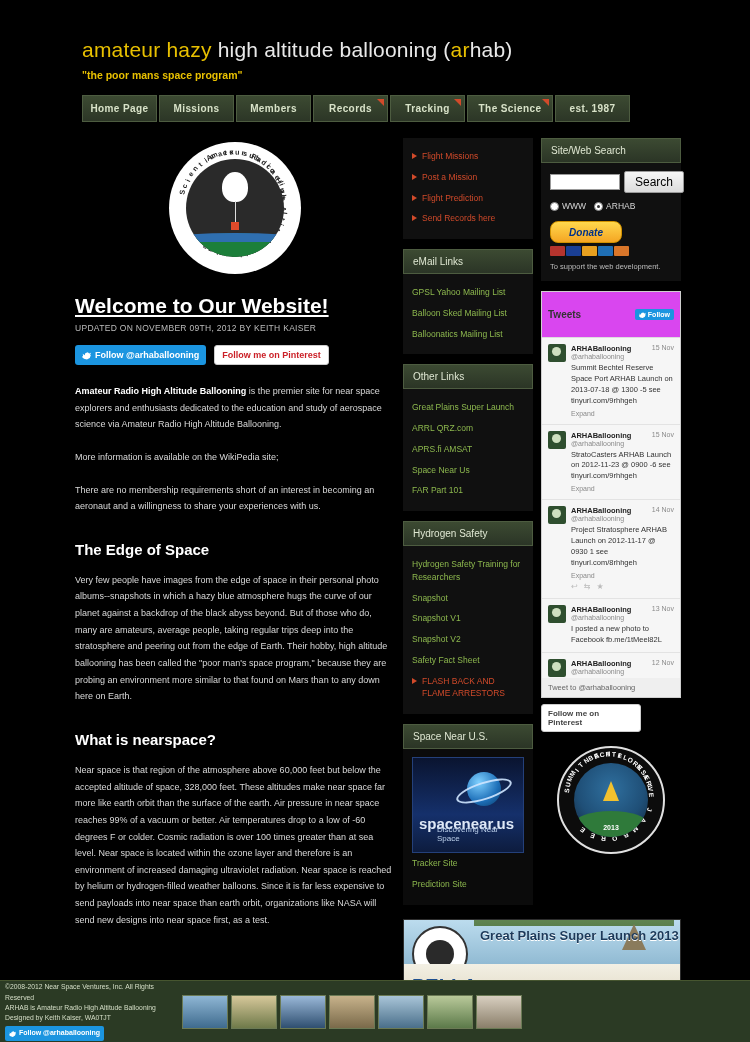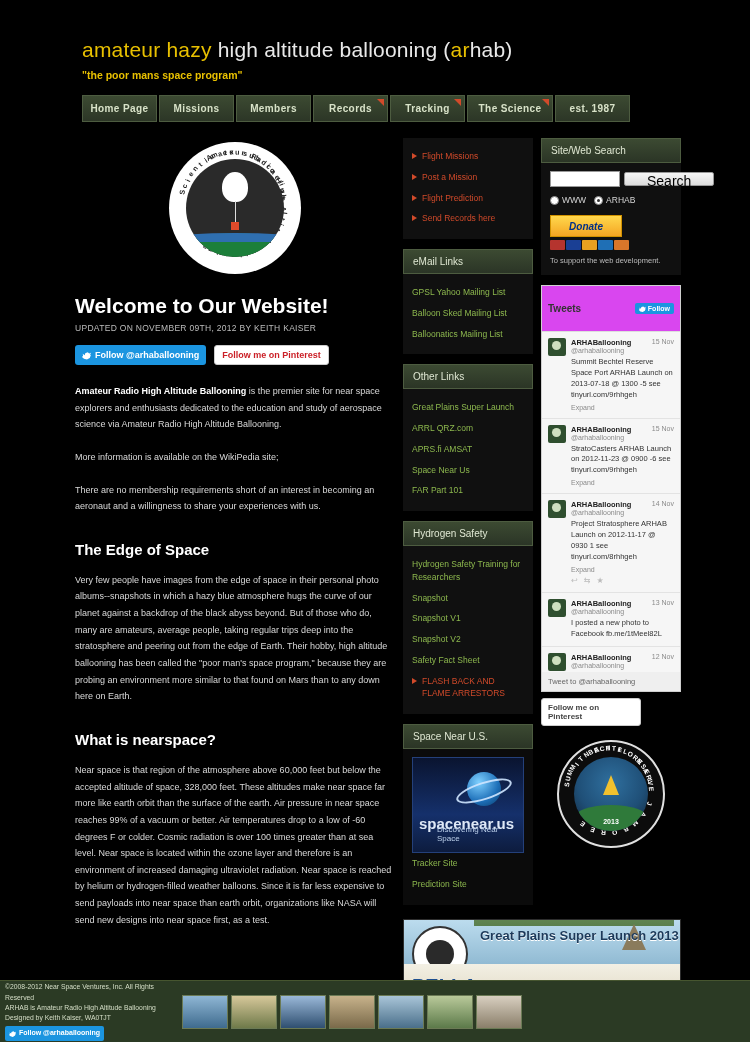--- a/index.html
+++ b/index.html
@@ -129,20 +129,21 @@
     transform-origin: 0 0;
     white-space: nowrap;
   }
 
   
   h1.welcome {
     color: #fff;
     font-size: 21px;
     font-weight: bold;
     margin: 0 0 5px 0;
+    text-decoration: underline;
   }
   .updated {
     color: #bdbdbd;
     font-size: 8.5px;
     letter-spacing: .3px;
     margin-bottom: 12px;
   }
   .social-row { display: flex; gap: 8px; margin-bottom: 18px; }
   .btn-twitter {
     background: #1b95e0; color: #fff;
@@ -210,40 +211,40 @@
   .link-green { color: #8db84e; }
 
   
   .search-row { display: flex; gap: 4px; align-items: center; margin-bottom: 8px; }
   .search-input {
     width: 70px; height: 16px;
     background: #fff; border: 1px solid #999;
     font-size: 9px; padding: 1px 3px;
   }
   .search-btn {
-    height: 14px; font-size: 14px;
+    height: 22px; font-size: 12px;
     background: linear-gradient(#f6f6f6,#dcdcdc);
     border: 1px solid #999; border-radius: 2px;
-    padding: 0 22px; cursor: pointer;
+    padding: 0 10px; cursor: pointer;
   }
   .radio-row { display: flex; gap: 8px; align-items: center; font-size: 8.5px; color: #d5d5d5; margin-bottom: 10px; }
   .radio-row label { display: flex; align-items: center; gap: 3px; cursor: pointer; }
   .radio {
     width: 9px; height: 9px; border-radius: 50%;
     background: #fff; border: 1px solid #888; display: inline-block;
     position: relative;
   }
   .radio.on:after {
     content: ""; position: absolute; left: 2px; top: 2px;
     width: 3px; height: 3px; border-radius: 50%; background: #333;
   }
   .donate {
     width: 72px; height: 22px;
     background: linear-gradient(#ffd84d,#f5a623);
-    border: 1px solid #d19200; border-radius: 0;
+    border: 1px solid #d19200; border-radius: 8px;
     color: #003087; font-size: 10px; font-weight: bold; font-style: italic;
     display: flex; align-items: center; justify-content: center;
     cursor: pointer;
   }
   .cards { display: flex; gap: 1px; margin-top: 3px; }
   .card { width: 15px; height: 10px; border-radius: 1px; font-size: 5px; color:#fff;
           display:flex;align-items:center;justify-content:center;}
   .support-note { color: #bdbdbd; font-size: 7.5px; margin-top: 6px; }
 
   

